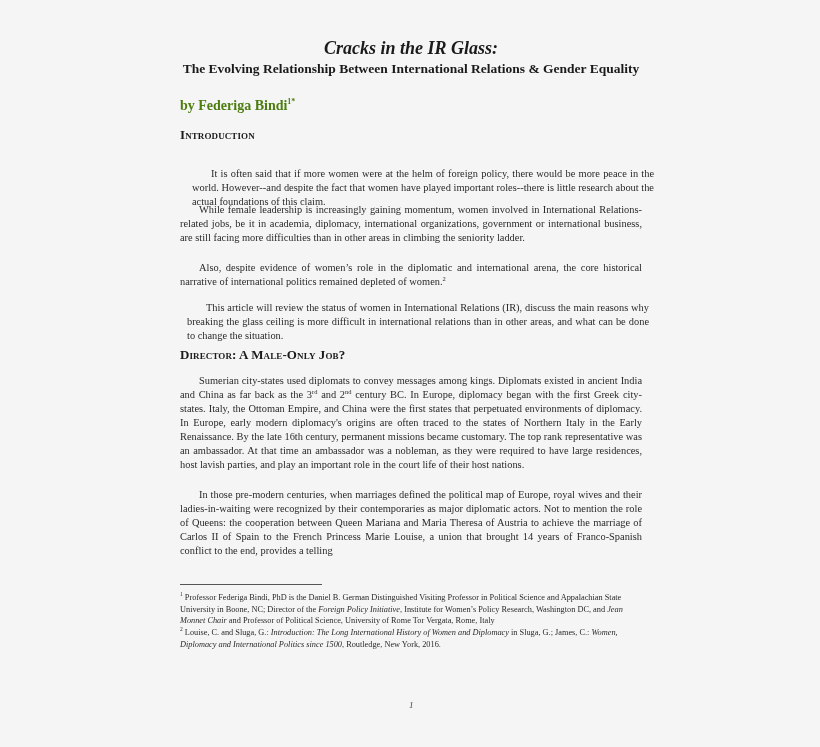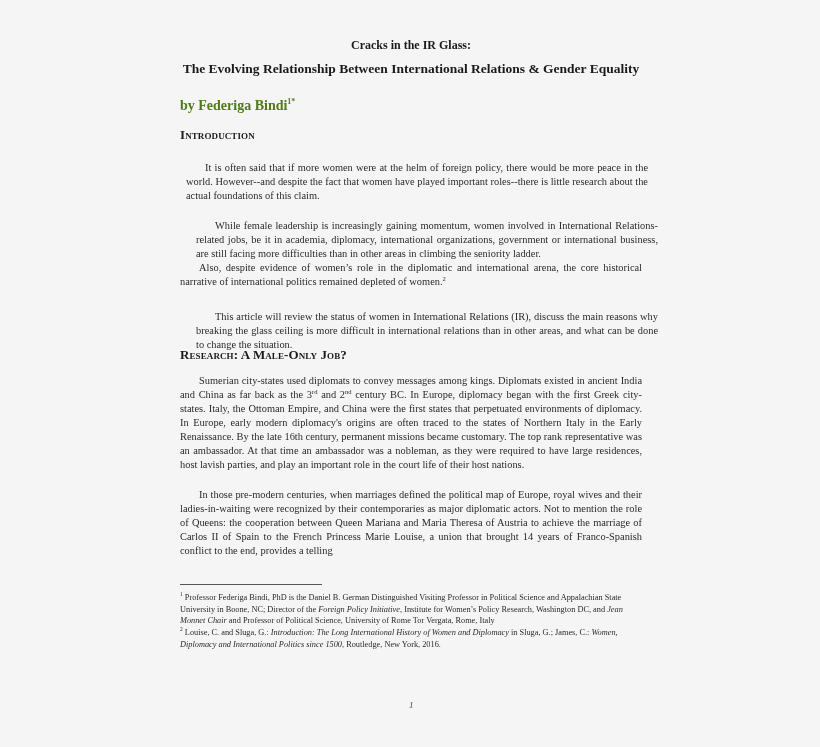--- a/index.html
+++ b/index.html
@@ -3,21 +3,21 @@
 <meta charset="utf-8">
 <style>
   html, body { margin:0; padding:0; }
   body {
     width:820px; height:747px; background:#f5f5f5; overflow:hidden;
     font-family:"Liberation Serif", "DejaVu Serif", serif; color:#222;
     position:relative;
   }
   .page { position:absolute; left:180px; top:0; width:462px; }
   .title { position:absolute; left:0; width:462px; text-align:center; font-weight:bold; color:#1a1a1a; }
-  .t1 { top:38px; font-size:12px; }
+  .t1 { top:38px; font-size:18px;font-style:italic; }
   .t2 { top:61px; font-size:13.5px; line-height:16px; }
   .author { position:absolute; top:97px; left:0; font-size:14px; font-weight:bold; color:#4d7c0f; }
   .author sup { font-size:8px; font-weight:bold; }
   .heading { position:absolute; left:0; font-size:13px; font-weight:bold; font-variant:small-caps; color:#1a1a1a; letter-spacing:0.1px; }
   .h-intro { top:127px; }
   .h-dipl { top:347px; }
   .para {
     position:absolute; left:0; width:462px; font-size:10.4px; line-height:14px;
     text-align:justify; text-indent:19px; color:#2a2a2a;
   }
@@ -38,26 +38,26 @@
 <body>
 
 <div class="page">
   <div class="title t1">Cracks in the IR Glass:</div>
   <div class="title t2">The Evolving Relationship Between International Relations &amp; Gender Equality</div>
 
   <div class="author"><span>by Federiga Bindi</span><sup>1*</sup></div>
 
   <div class="heading h-intro">Introduction</div>
 
-  <p class="para p1" style="margin:6px">It is often said that if more women were at the helm of foreign policy, there would be more peace in the world. However--and despite the fact that women have played important roles--there is little research about the actual foundations of this claim.</p>
-  <p class="para p2" style="margin:16px">While female leadership is increasingly gaining momentum, women involved in International Relations-related jobs, be it in academia, diplomacy, international organizations, government or international business, are still facing more difficulties than in other areas in climbing the seniority ladder.</p>
+  <p class="para p1" style="margin:12px">It is often said that if more women were at the helm of foreign policy, there would be more peace in the world. However--and despite the fact that women have played important roles--there is little research about the actual foundations of this claim.</p>
+  <p class="para p2" style="margin:0">While female leadership is increasingly gaining momentum, women involved in International Relations-related jobs, be it in academia, diplomacy, international organizations, government or international business, are still facing more difficulties than in other areas in climbing the seniority ladder.</p>
   <p class="para p3" style="margin:0"><span>Also, despite evidence of women’s role in the diplomatic and international arena, the core historical narrative of international politics remained depleted of women.</span><sup>2</sup></p>
-  <p class="para p4" style="margin:16px">This article will review the status of women in International Relations (IR), discuss the main reasons why breaking the glass ceiling is more difficult in international relations than in other areas, and what can be done to change the situation.</p>
+  <p class="para p4" style="margin:7px">This article will review the status of women in International Relations (IR), discuss the main reasons why breaking the glass ceiling is more difficult in international relations than in other areas, and what can be done to change the situation.</p>
 
-  <div class="heading h-dipl">Research: A Male-Only Job?</div>
+  <div class="heading h-dipl">Director: A Male-Only Job?</div>
 
   <p class="para p5" style="margin:0"><span>Sumerian city-states used diplomats to convey messages among kings. Diplomats existed in ancient India and China as far back as the 3</span><sup>rd</sup><span> and 2</span><sup>nd</sup><span> century BC. In Europe, diplomacy began with the first Greek city-states. Italy, the Ottoman Empire, and China were the first states that perpetuated environments of diplomacy. In Europe, early modern diplomacy's origins are often traced to the states of Northern Italy in the Early Renaissance. By the late 16th century, permanent missions became customary. The top rank representative was an ambassador. At that time an ambassador was a nobleman, as they were required to have large residences, host lavish parties, and play an important role in the court life of their host nations.</span></p>
   <p class="para p6" style="margin:0">In those pre-modern centuries, when marriages defined the political map of Europe, royal wives and their ladies-in-waiting were recognized by their contemporaries as major diplomatic actors. Not to mention the role of Queens: the cooperation between Queen Mariana and Maria Theresa of Austria to achieve the marriage of Carlos II of Spain to the French Princess Marie Louise, a union that brought 14 years of Franco-Spanish conflict to the end, provides a telling</p>
 
   <div class="fn-rule"></div>
   <div class="footnotes">
     <div><sup>1</sup><span> Professor Federiga Bindi, PhD is the Daniel B. German Distinguished Visiting Professor in Political Science and Appalachian State University in Boone, NC; Director of the </span><i>Foreign Policy Initiative</i><span>, Institute for Women’s Policy Research, Washington DC, and </span><i>Jean Monnet Chair</i><span> and Professor of Political Science, University of Rome Tor Vergata, Rome, Italy</span></div>
     <div><sup>2</sup><span> Louise, C. and Sluga, G.: </span><i>Introduction: The Long International History of Women and Diplomacy</i><span> in Sluga, G.; James, C.: </span><i>Women, Diplomacy and International Politics since 1500</i><span>, Routledge, New York, 2016.</span></div>
   </div>
 

